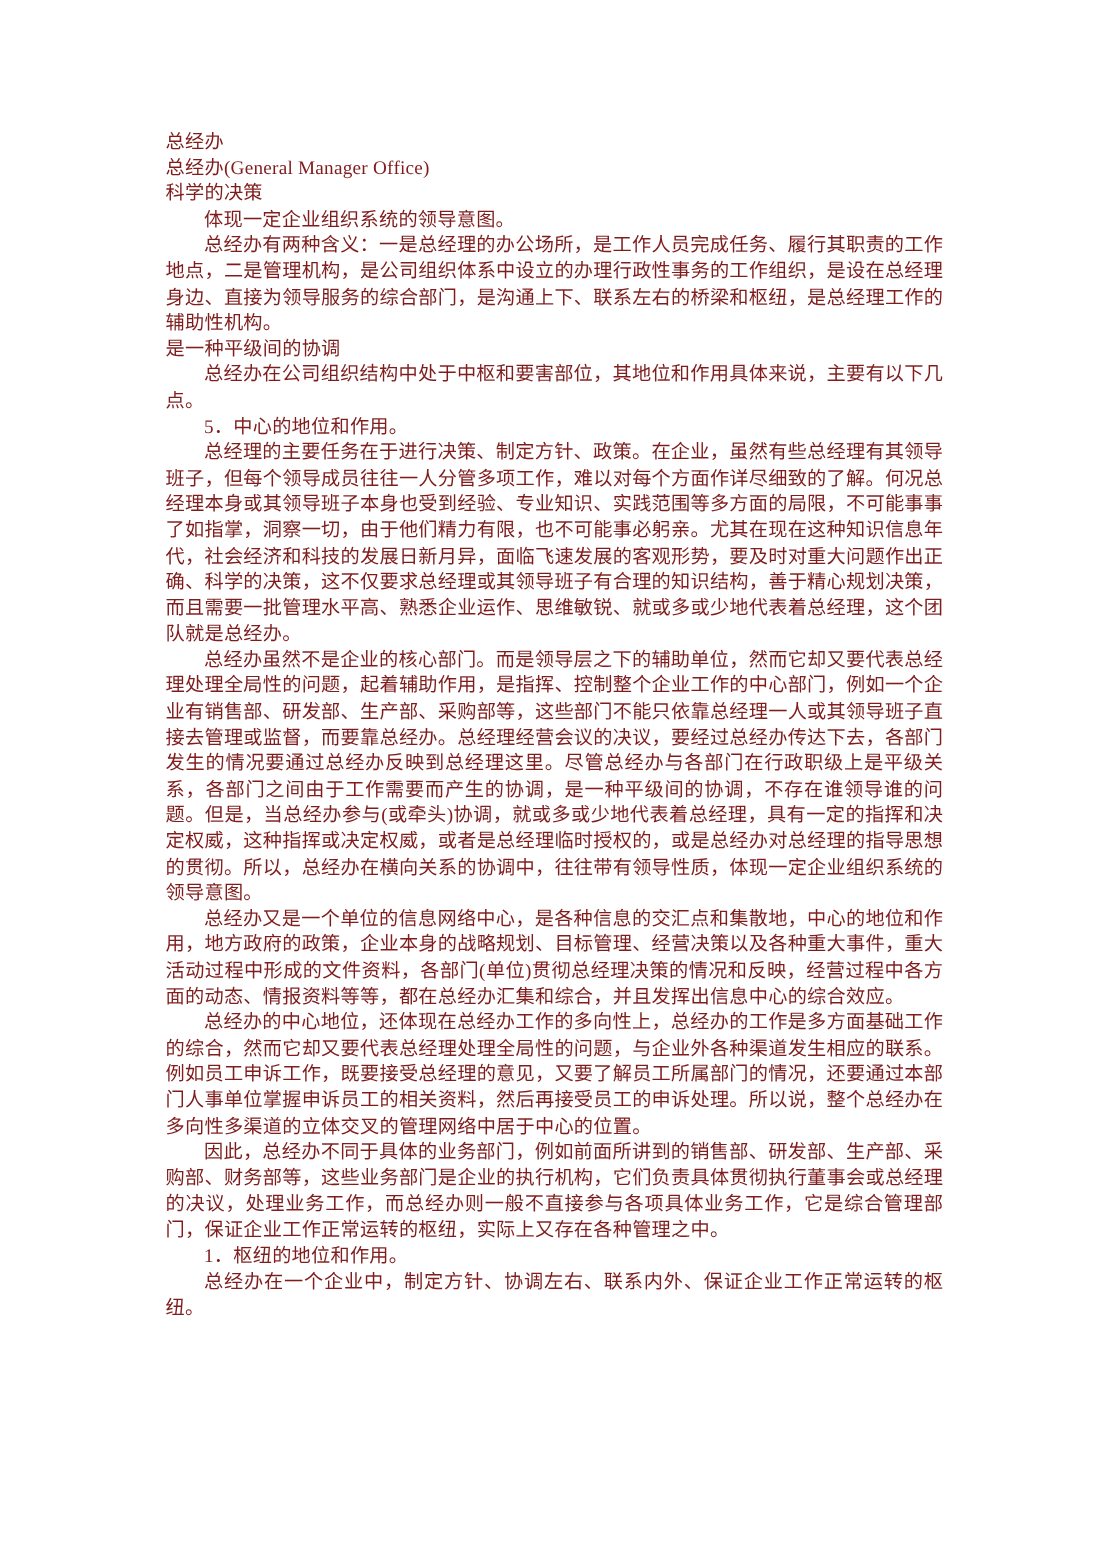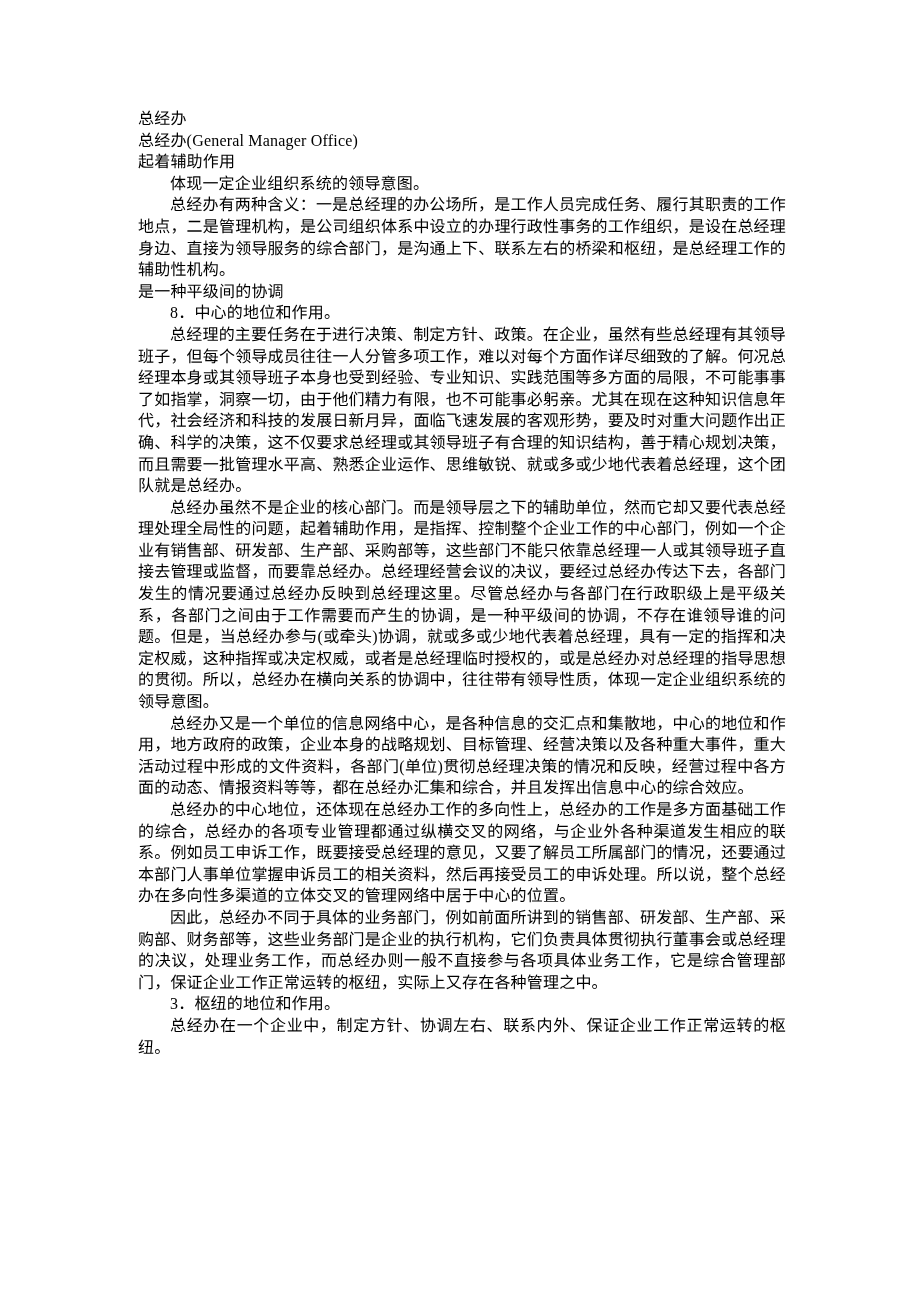--- a/index.html
+++ b/index.html
@@ -12,21 +12,21 @@
       height: 1302px;
       background: #ffffff;
       overflow: hidden;
       position: relative;
     }
     .doc-page {
       position: absolute;
       left: 138px;
       top: 108px;
       width: 648px;
-      color: #000000;
+      color: #7f1d1d;
       font-family: "Liberation Serif", "DejaVu Serif", serif;
       font-size: 16px;
       line-height: 21.6px;
       text-align: justify;
       letter-spacing: 0.2px;
       word-break: break-all;
     }
     .doc-page p {
       margin: 0;
       padding: 0;
@@ -34,25 +34,26 @@
     .doc-page p.indent {
       text-indent: 2em;
     }
   </style>
 </head>
 <body>
 
 <div class="doc-page">
   <p>总经办</p>
   <p>总经办(General Manager Office)</p>
-  <p>起着辅助作用</p>
+  <p>科学的决策</p>
   <p class="indent">体现一定企业组织系统的领导意图。</p>
   <p class="indent">总经办有两种含义：一是总经理的办公场所，是工作人员完成任务、履行其职责的工作地点，二是管理机构，是公司组织体系中设立的办理行政性事务的工作组织，是设在总经理身边、直接为领导服务的综合部门，是沟通上下、联系左右的桥梁和枢纽，是总经理工作的辅助性机构。</p>
   <p>是一种平级间的协调</p>
-  <p class="indent">8．中心的地位和作用。</p>
+  <p class="indent">总经办在公司组织结构中处于中枢和要害部位，其地位和作用具体来说，主要有以下几点。</p>
+  <p class="indent">5．中心的地位和作用。</p>
   <p class="indent">总经理的主要任务在于进行决策、制定方针、政策。在企业，虽然有些总经理有其领导班子，但每个领导成员往往一人分管多项工作，难以对每个方面作详尽细致的了解。何况总经理本身或其领导班子本身也受到经验、专业知识、实践范围等多方面的局限，不可能事事了如指掌，洞察一切，由于他们精力有限，也不可能事必躬亲。尤其在现在这种知识信息年代，社会经济和科技的发展日新月异，面临飞速发展的客观形势，要及时对重大问题作出正确、科学的决策，这不仅要求总经理或其领导班子有合理的知识结构，善于精心规划决策，而且需要一批管理水平高、熟悉企业运作、思维敏锐、就或多或少地代表着总经理，这个团队就是总经办。</p>
   <p class="indent">总经办虽然不是企业的核心部门。而是领导层之下的辅助单位，然而它却又要代表总经理处理全局性的问题，起着辅助作用，是指挥、控制整个企业工作的中心部门，例如一个企业有销售部、研发部、生产部、采购部等，这些部门不能只依靠总经理一人或其领导班子直接去管理或监督，而要靠总经办。总经理经营会议的决议，要经过总经办传达下去，各部门发生的情况要通过总经办反映到总经理这里。尽管总经办与各部门在行政职级上是平级关系，各部门之间由于工作需要而产生的协调，是一种平级间的协调，不存在谁领导谁的问题。但是，当总经办参与(或牵头)协调，就或多或少地代表着总经理，具有一定的指挥和决定权威，这种指挥或决定权威，或者是总经理临时授权的，或是总经办对总经理的指导思想的贯彻。所以，总经办在横向关系的协调中，往往带有领导性质，体现一定企业组织系统的领导意图。</p>
   <p class="indent">总经办又是一个单位的信息网络中心，是各种信息的交汇点和集散地，中心的地位和作用，地方政府的政策，企业本身的战略规划、目标管理、经营决策以及各种重大事件，重大活动过程中形成的文件资料，各部门(单位)贯彻总经理决策的情况和反映，经营过程中各方面的动态、情报资料等等，都在总经办汇集和综合，并且发挥出信息中心的综合效应。</p>
-  <p class="indent">总经办的中心地位，还体现在总经办工作的多向性上，总经办的工作是多方面基础工作的综合，总经办的各项专业管理都通过纵横交叉的网络，与企业外各种渠道发生相应的联系。例如员工申诉工作，既要接受总经理的意见，又要了解员工所属部门的情况，还要通过本部门人事单位掌握申诉员工的相关资料，然后再接受员工的申诉处理。所以说，整个总经办在多向性多渠道的立体交叉的管理网络中居于中心的位置。</p>
+  <p class="indent">总经办的中心地位，还体现在总经办工作的多向性上，总经办的工作是多方面基础工作的综合，然而它却又要代表总经理处理全局性的问题，与企业外各种渠道发生相应的联系。例如员工申诉工作，既要接受总经理的意见，又要了解员工所属部门的情况，还要通过本部门人事单位掌握申诉员工的相关资料，然后再接受员工的申诉处理。所以说，整个总经办在多向性多渠道的立体交叉的管理网络中居于中心的位置。</p>
   <p class="indent">因此，总经办不同于具体的业务部门，例如前面所讲到的销售部、研发部、生产部、采购部、财务部等，这些业务部门是企业的执行机构，它们负责具体贯彻执行董事会或总经理的决议，处理业务工作，而总经办则一般不直接参与各项具体业务工作，它是综合管理部门，保证企业工作正常运转的枢纽，实际上又存在各种管理之中。</p>
-  <p class="indent">3．枢纽的地位和作用。</p>
+  <p class="indent">1．枢纽的地位和作用。</p>
   <p class="indent">总经办在一个企业中，制定方针、协调左右、联系内外、保证企业工作正常运转的枢纽。</p>
 </div>
 
 </body></html>

